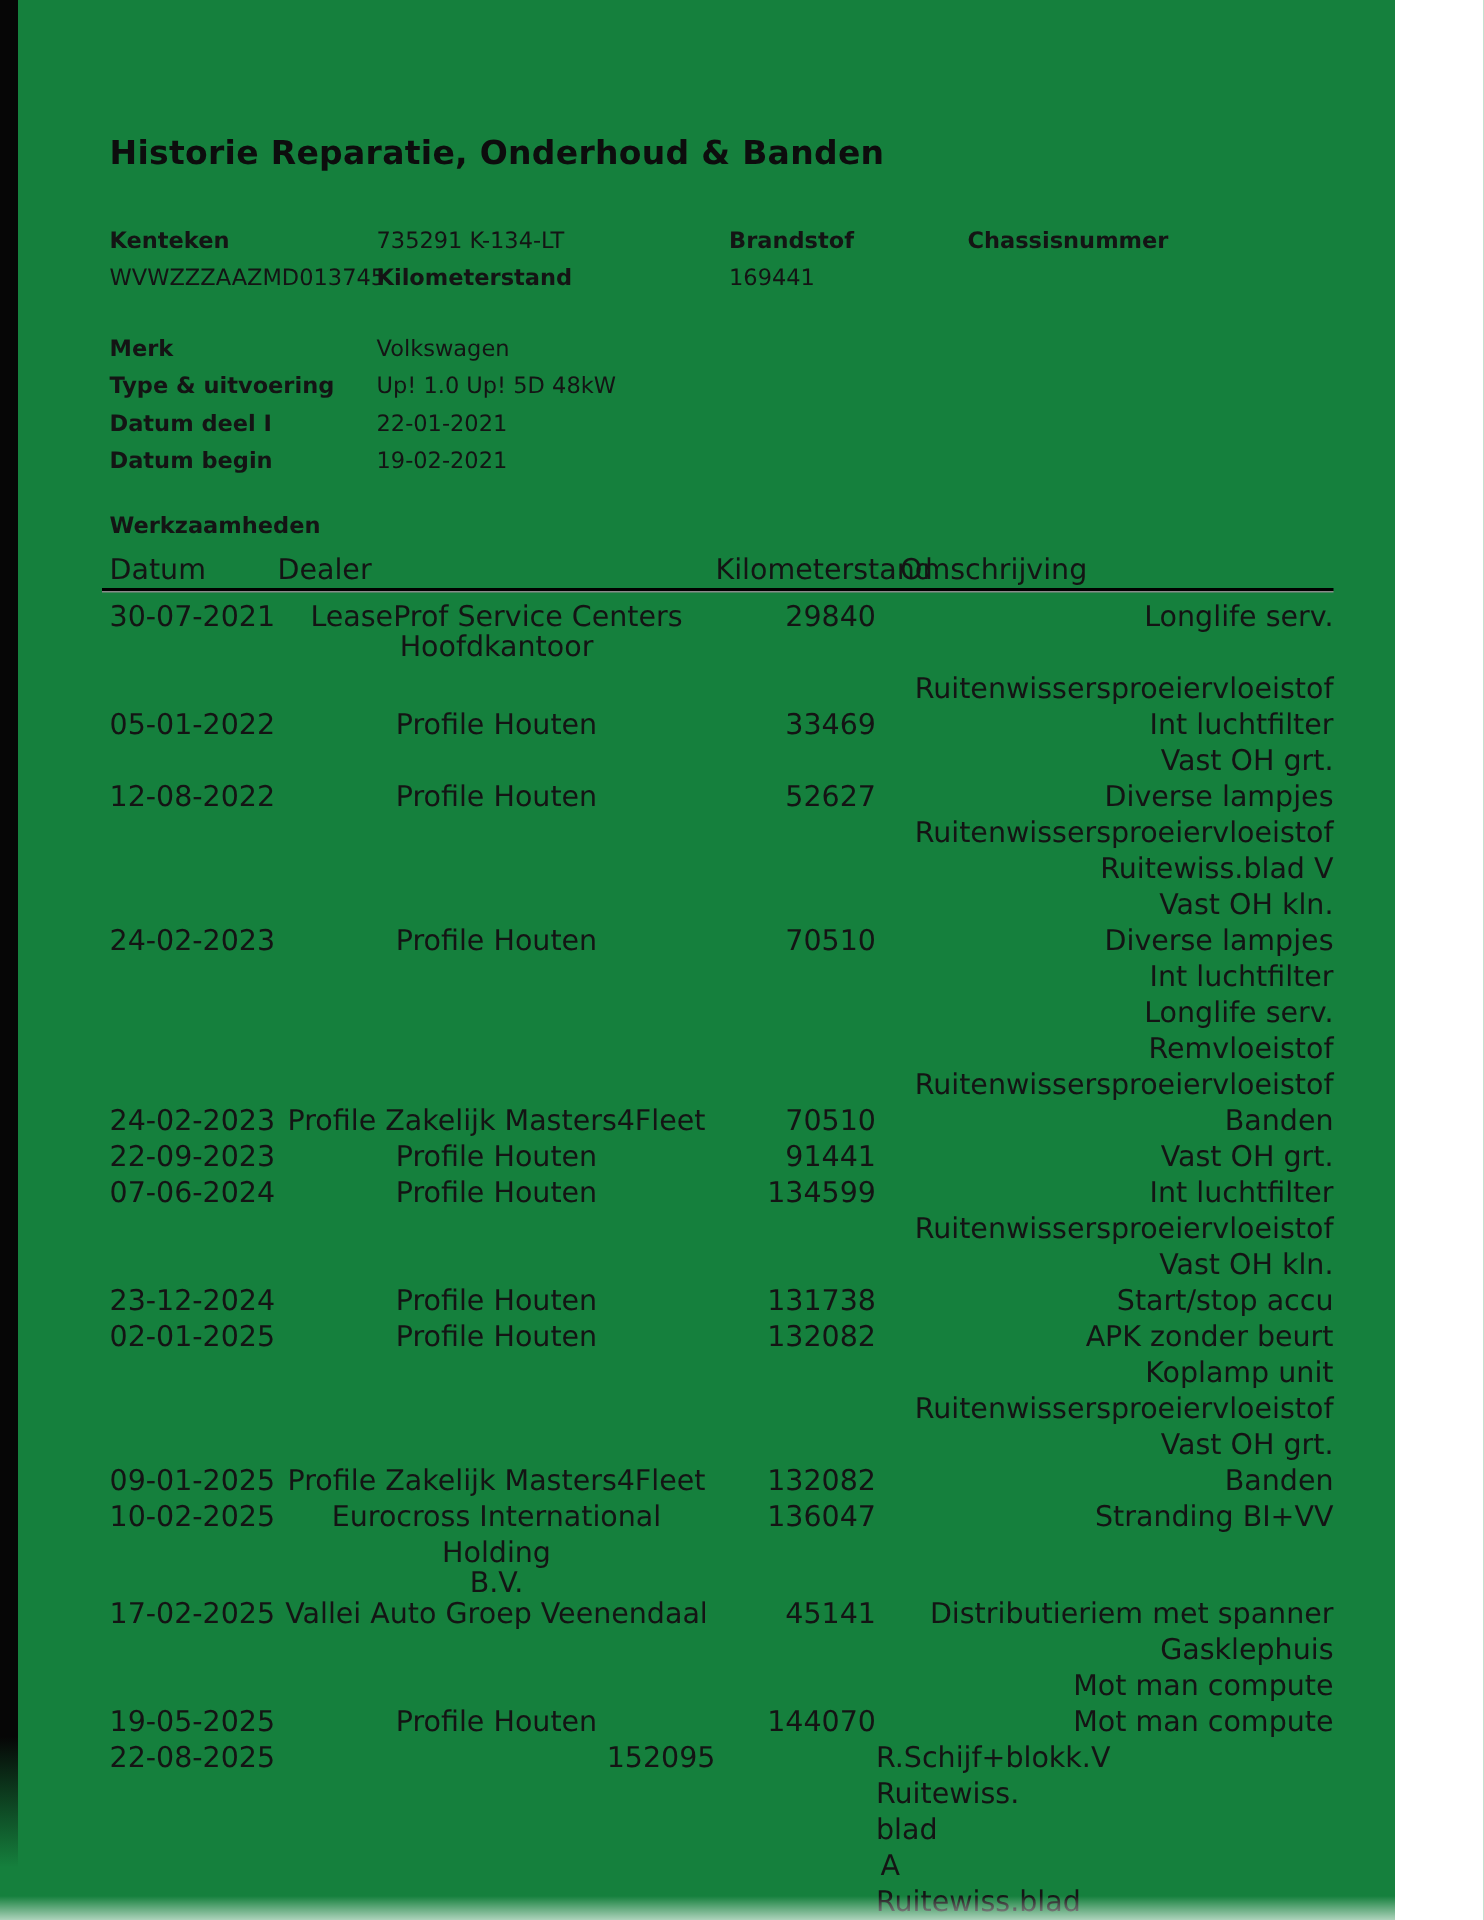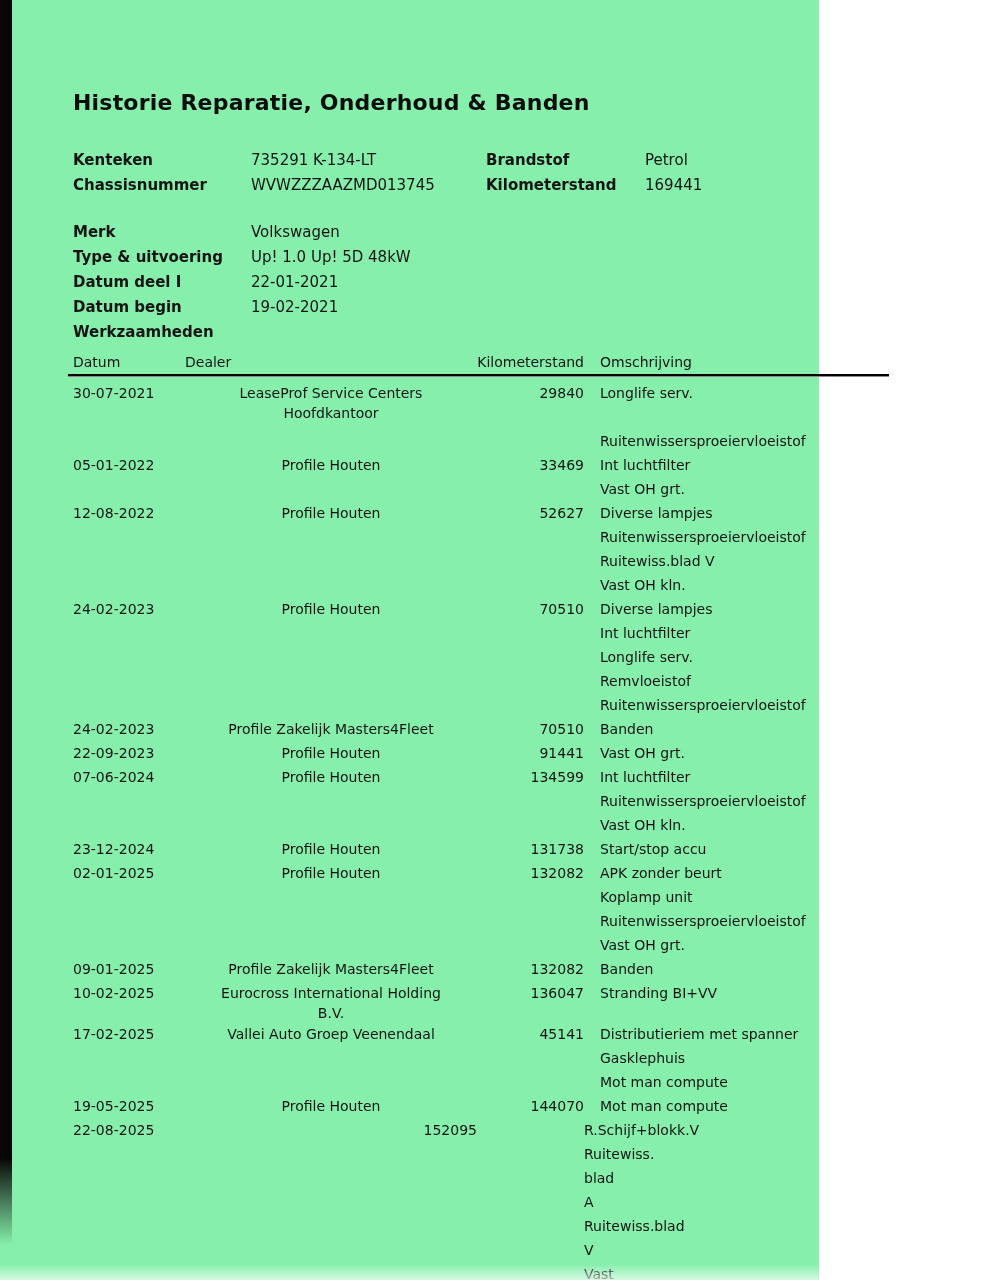--- a/index.html
+++ b/index.html
@@ -3,21 +3,21 @@
 <meta charset="utf-8">
 <style>
   * { margin: 0; padding: 0; box-sizing: border-box; }
   html, body {
     width: 989px; height: 1280px;
     background: #ffffff;
     overflow: hidden;
     font-family: "DejaVu Sans", "Liberation Sans", sans-serif;
     color: #141414;
   }
-  .page { position: relative; width: 819px; height: 1280px; background: #86efac; }
+  .page { position: relative; width: 930px; height: 1280px; background: #15803d; }
 
   
   .scan-edge {
     position: absolute; left: 0; top: 0;
     width: 12px; height: 1245px;
     background: linear-gradient(to bottom, #060606 0%, #060606 93%, rgba(6,6,6,0) 100%);
   }
   
   .bottom-fade {
     position: absolute; left: 0; bottom: 0; width: 100%; height: 16px;
@@ -35,58 +35,58 @@
   .kv-grid {
     display: grid;
     grid-template-columns: 178px 235px 159px 1fr;
     font-size: 15px; line-height: 25px;
   }
   .kv-grid .lbl { font-weight: 700; }
   .kv-grid.brand { margin-top: 22px; }
   .kv-grid.dates { }
 
   .section-title {
+    margin-top: 18px;
     font-size: 15px; font-weight: 700; line-height: 25px;
   }
 
   .worklog-table { margin-top: 5px; }
   .thead, .record {
     display: grid;
     grid-template-columns: 112px 292px 107px 16px 1fr;
-    font-size: 14px; line-height: 24px;
+    font-size: 19px; line-height: 24px;
   }
   .thead .c-km-h { text-align: right; }
   .rule {
     height: 1px;
     margin-left: -5px; width: 821px;
     border-top: 2px solid #000;
     border-bottom: 1px solid #8a8a8a;
     margin-bottom: 4px;
   }
   .c-km { text-align: right; white-space: nowrap; }
   .dealer-line { line-height: 24px; text-align: center; }
   .dealer-line + .dealer-line { line-height: 17px; }
-  .desc-line { line-height: 24px; }
+  .desc-line { line-height: 24px; text-align: right; }
   .desc-line:empty::before { content: "\00a0"; }
 </style>
 </head>
 <body>
 
 <div class="page">
   <div class="scan-edge"></div>
 
   <div class="content">
 
     <h1 class="doc-title">Historie Reparatie, Onderhoud &amp; Banden</h1>
 
     <div class="kv-grid">
       <span class="lbl">Kenteken</span>
       <span class="val">735291 K-134-LT</span>
       <span class="lbl">Brandstof</span>
-      <span class="val">Petrol</span>
       <span class="lbl">Chassisnummer</span>
       <span class="val">WVWZZZAAZMD013745</span>
       <span class="lbl">Kilometerstand</span>
       <span class="val">169441</span>
     </div>
 
     <div class="kv-grid brand">
       <span class="lbl">Merk</span>
       <span class="val">Volkswagen</span>
       <span></span>

